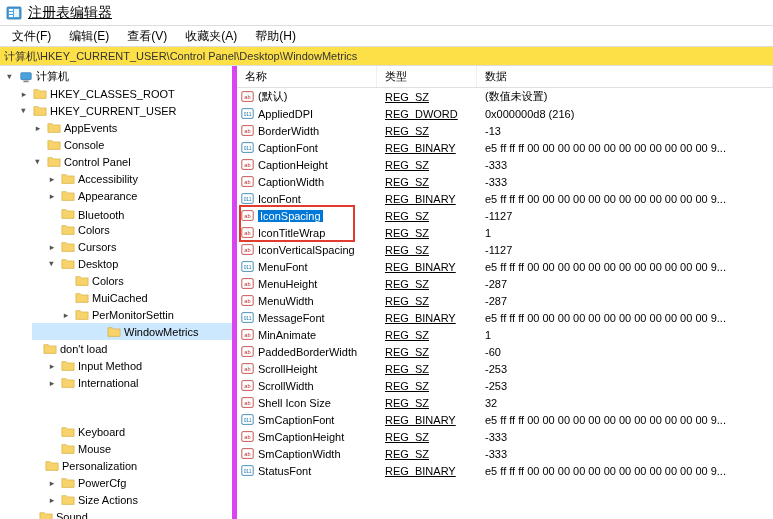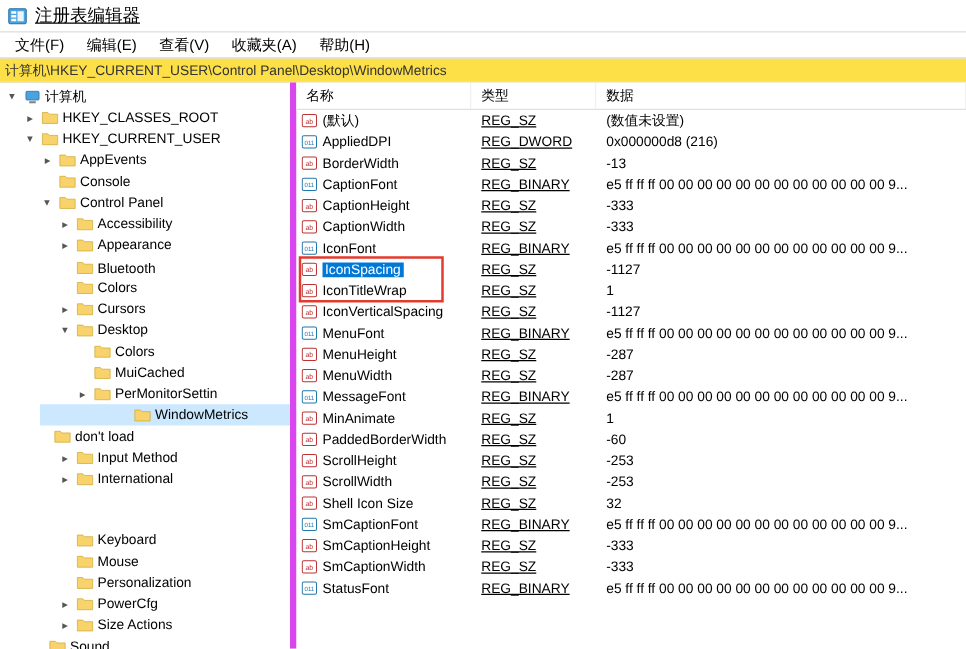--- a/index.html
+++ b/index.html
@@ -216,21 +216,21 @@
           </svg></span>
         <span class="tree-label">Keyboard</span>
       </div>
       <div class="tree-node" style="padding-left: 46px;">
         <span class="expander"></span>
         <span class="tree-icon"><svg viewBox="0 0 16 16" width="14" height="14">
             <path d="M1 3 h5 l1.5 1.5 H15 V13 H1 Z" fill="#f8d36b" stroke="#c9a227" stroke-width="0.6"></path>
           </svg></span>
         <span class="tree-label">Mouse</span>
       </div>
-      <div class="tree-node" style="padding-left: 46px;">
+      <div class="tree-node" style="padding-left: 30px;">
         <span class="expander"></span>
         <span class="tree-icon"><svg viewBox="0 0 16 16" width="14" height="14">
             <path d="M1 3 h5 l1.5 1.5 H15 V13 H1 Z" fill="#f8d36b" stroke="#c9a227" stroke-width="0.6"></path>
           </svg></span>
         <span class="tree-label">Personalization</span>
       </div>
       <div class="tree-node" style="padding-left: 46px;">
         <span class="expander">▸</span>
         <span class="tree-icon"><svg viewBox="0 0 16 16" width="14" height="14">
             <path d="M1 3 h5 l1.5 1.5 H15 V13 H1 Z" fill="#f8d36b" stroke="#c9a227" stroke-width="0.6"></path>

